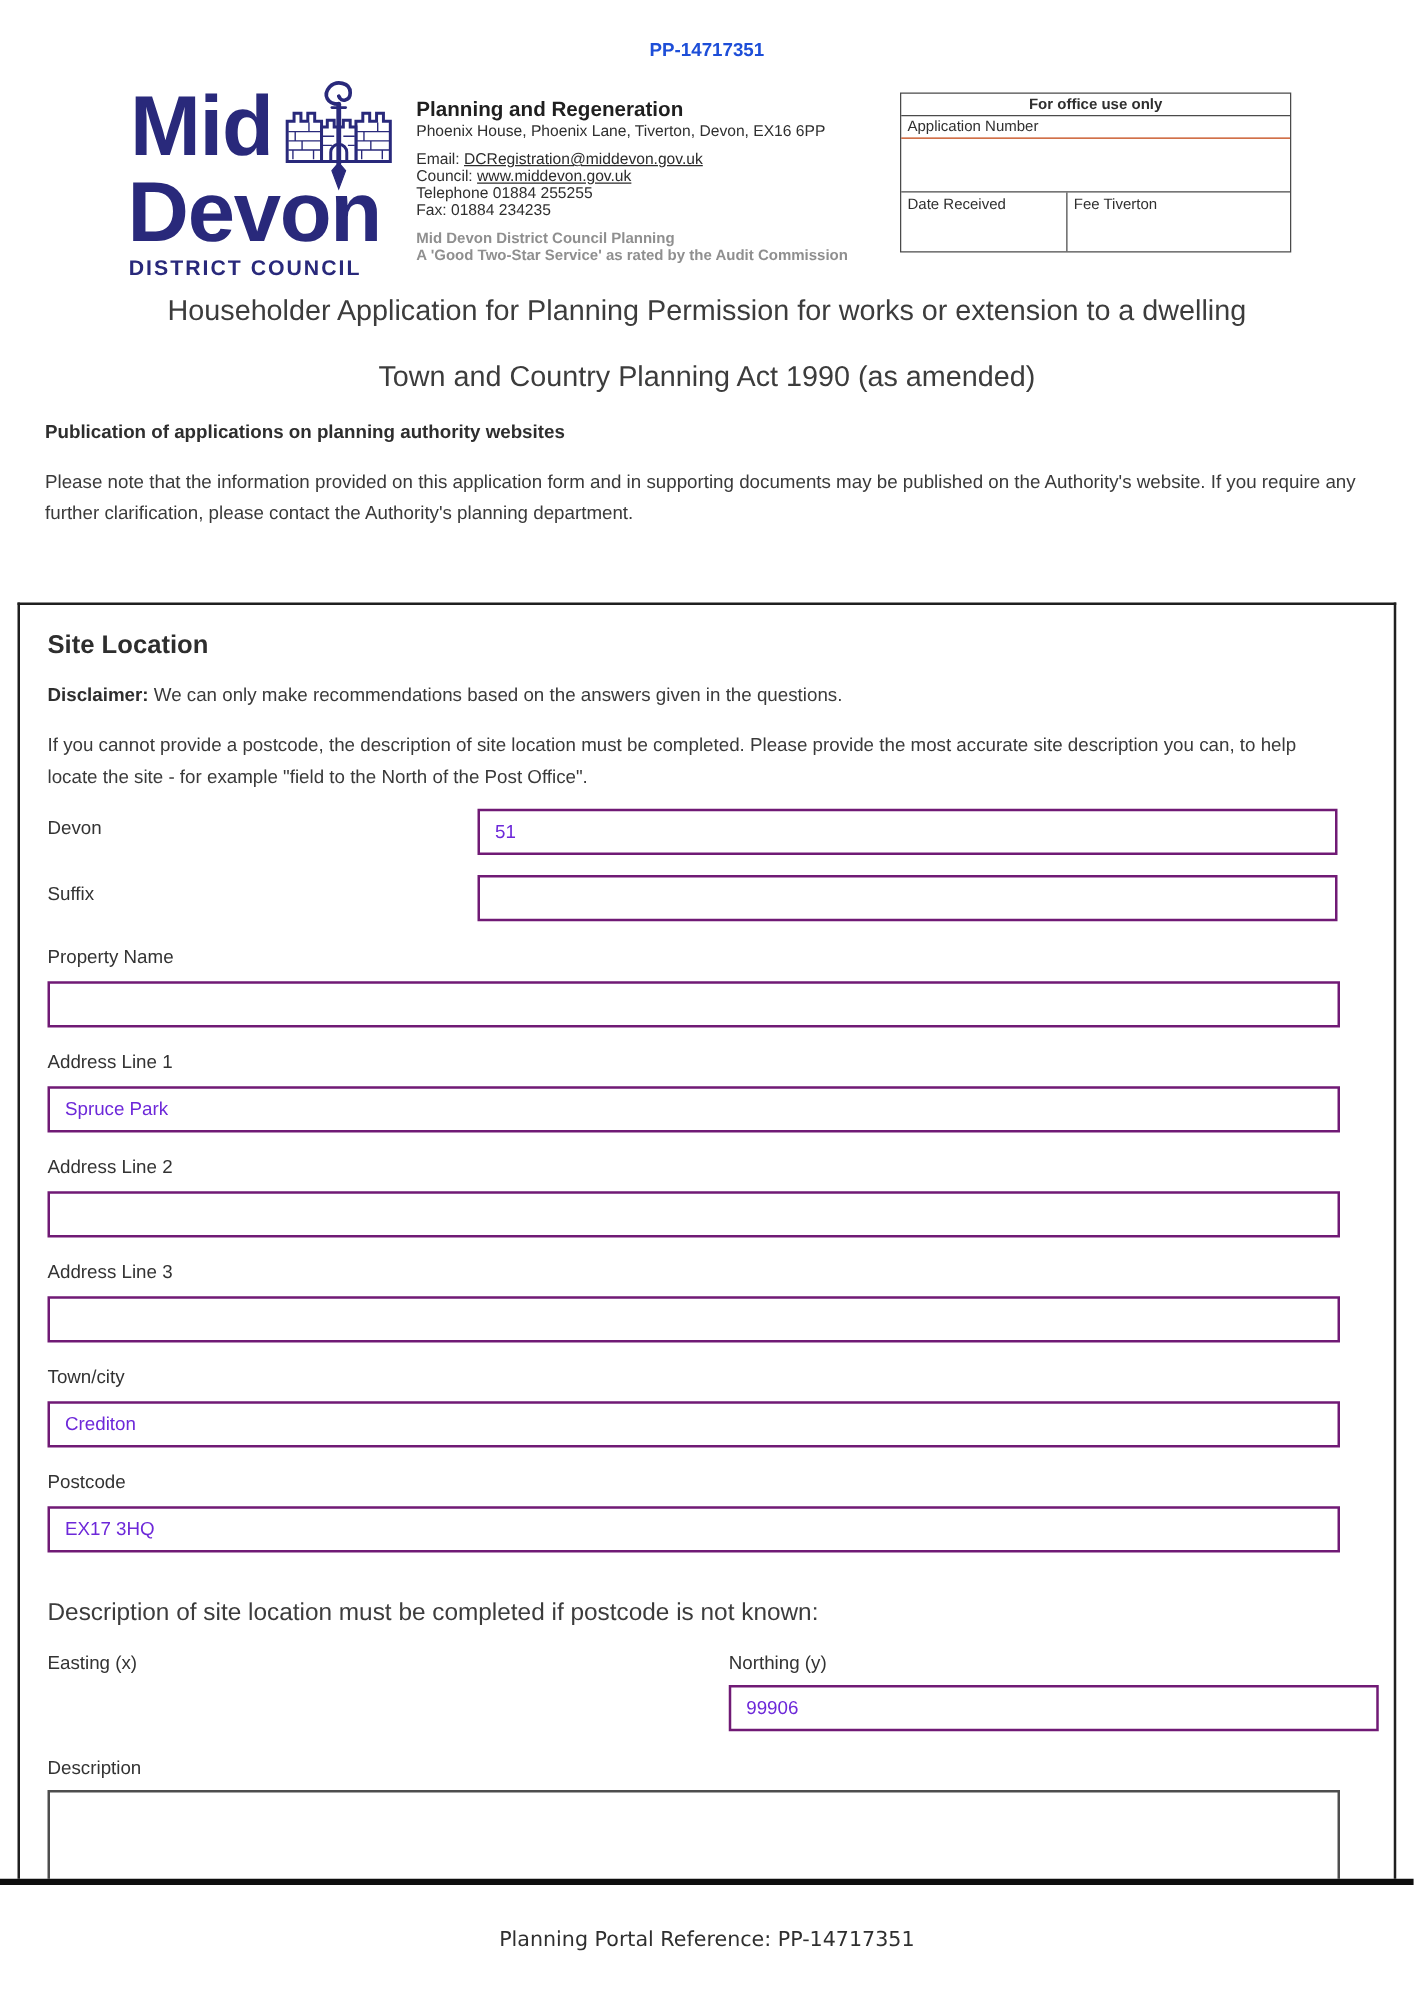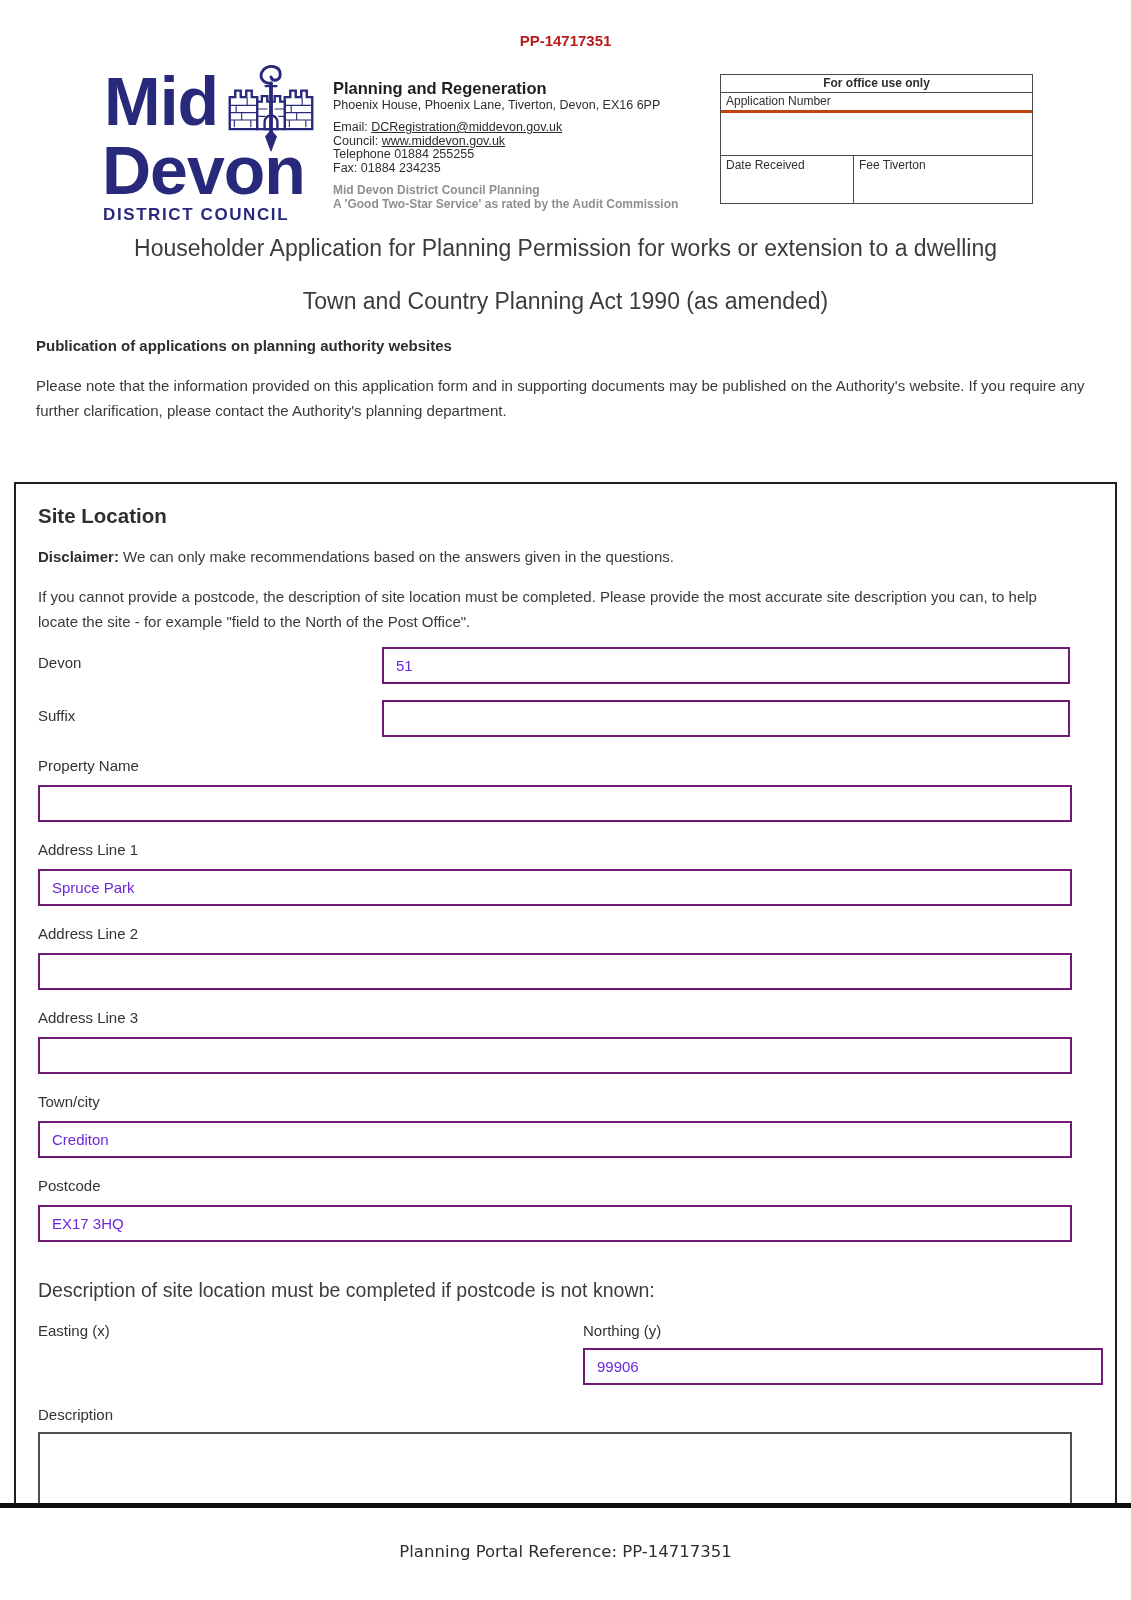--- a/index.html
+++ b/index.html
@@ -5,21 +5,21 @@
   html,body { margin:0; padding:0; }
   body {
     width:1131px; height:1600px; position:relative; background:#ffffff;
     font-family:"Liberation Sans", sans-serif; color:#333;
     overflow:hidden;
   }
   .abs { position:absolute; }
 
   
   .ref-top { left:0; top:32px; width:1131px; text-align:center;
-             font-size:15px; font-weight:bold; color:#b91c1c; }
+             font-size:15px; font-weight:bold; color:#1d4ed8; }
 
   
   .logo { left:100px; top:70px; width:220px; height:156px; }
   .logo .w1 { position:absolute; left:4px; top:-3px; font-size:68px; line-height:1;
               font-weight:bold; color:#29297b; letter-spacing:-1px; }
   .logo .w2 { position:absolute; left:2px; top:66px; font-size:68px; line-height:1;
               font-weight:bold; color:#29297b; letter-spacing:-1px; }
   .logo .w3 { position:absolute; left:3px; top:135px; font-size:17px; font-weight:bold;
               color:#29297b; letter-spacing:1.6px; white-space:nowrap; }
   .logo svg { position:absolute; left:127px; top:-9px; }
@@ -28,21 +28,21 @@
   .dept { left:333px; top:82px; width:370px; font-size:12.5px; color:#2f2f2f; line-height:13.5px; }
   .dept .dept-title { font-size:16.5px; font-weight:bold; color:#1f1f1f; margin-bottom:3px; }
   .dept .gap { height:9px; }
   .dept a { color:#2b2b2b; text-decoration:underline; }
   .dept .gray { color:#8f8f8f; font-weight:bold; font-size:12px; }
 
   
   .office { left:720px; top:74px; width:313px; border:1px solid #4a4a4a; background:#fff;
             font-size:12px; color:#2f2f2f; box-sizing:border-box; }
   .office .o-head { text-align:center; font-weight:bold; padding:1px 0 2px; border-bottom:1px solid #4a4a4a; }
-  .office .o-appnum { padding:1px 5px 2px; border-bottom:3px solid #c2410c; }
+  .office .o-appnum { padding:1px 5px 2px; border-bottom:1px solid #c2410c; }
   .office .o-empty { height:42px; border-bottom:1px solid #4a4a4a; }
   .office .o-bottom { display:flex; height:47px; }
   .office .o-date { width:133px; border-right:1px solid #4a4a4a; padding:2px 5px; box-sizing:border-box; }
   .office .o-fee { flex:1; padding:2px 5px; }
 
   
   .title-main { left:0; top:235px; width:1131px; text-align:center; font-size:23px; color:#3c3c3c; }
   .title-sub  { left:0; top:288px; width:1131px; text-align:center; font-size:23px; color:#3c3c3c; }
   .pub-head { left:36px; top:337px; font-size:15px; font-weight:bold; color:#2e2e2e; }
   .pub-body { left:36px; top:373px; width:1058px; font-size:15px; line-height:25px; color:#3a3a3a; }

